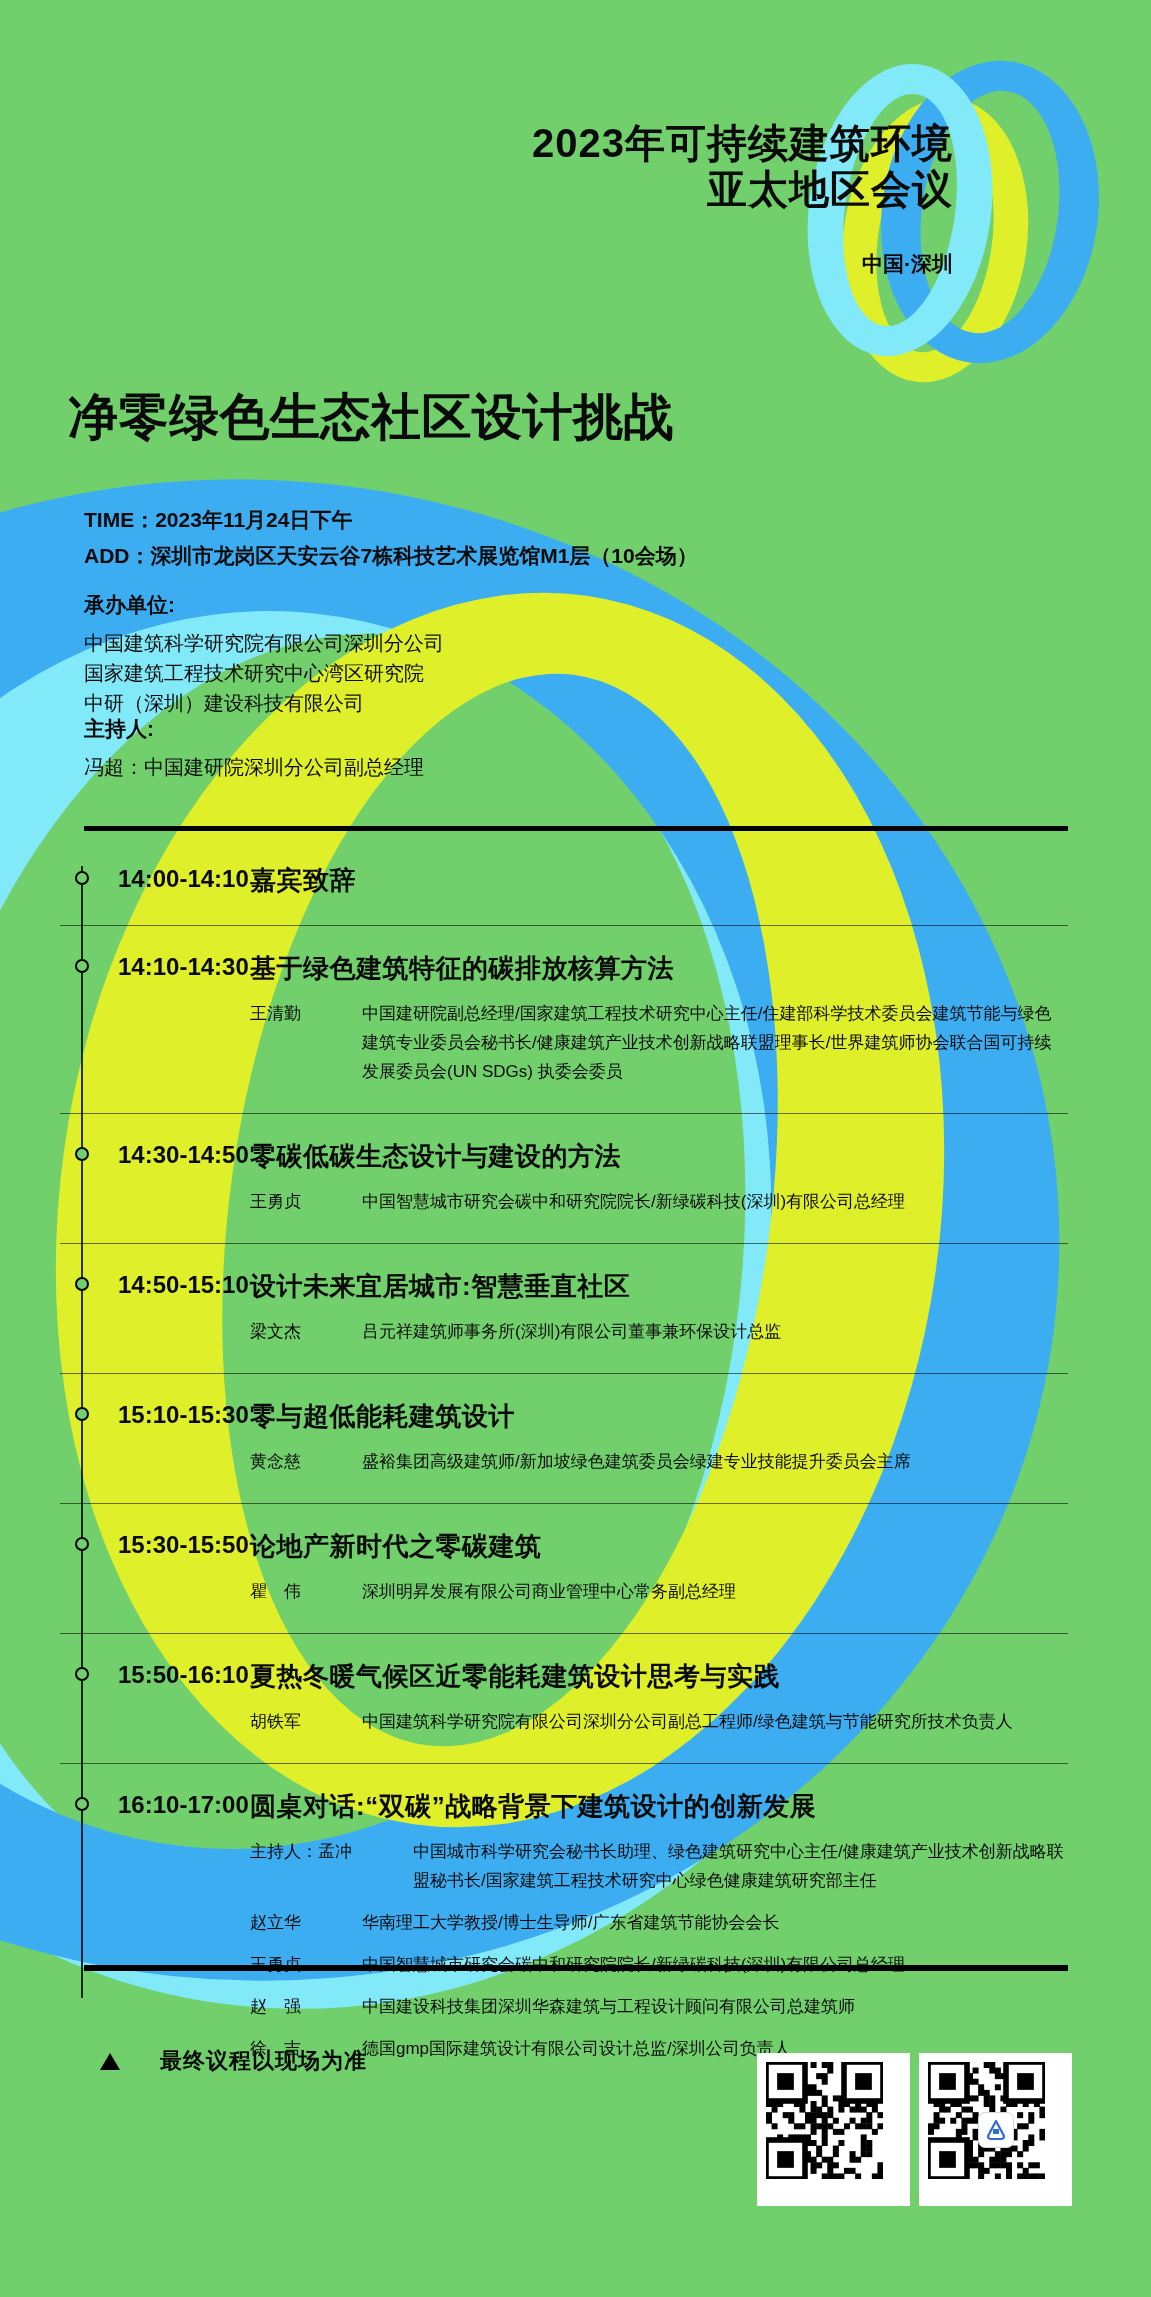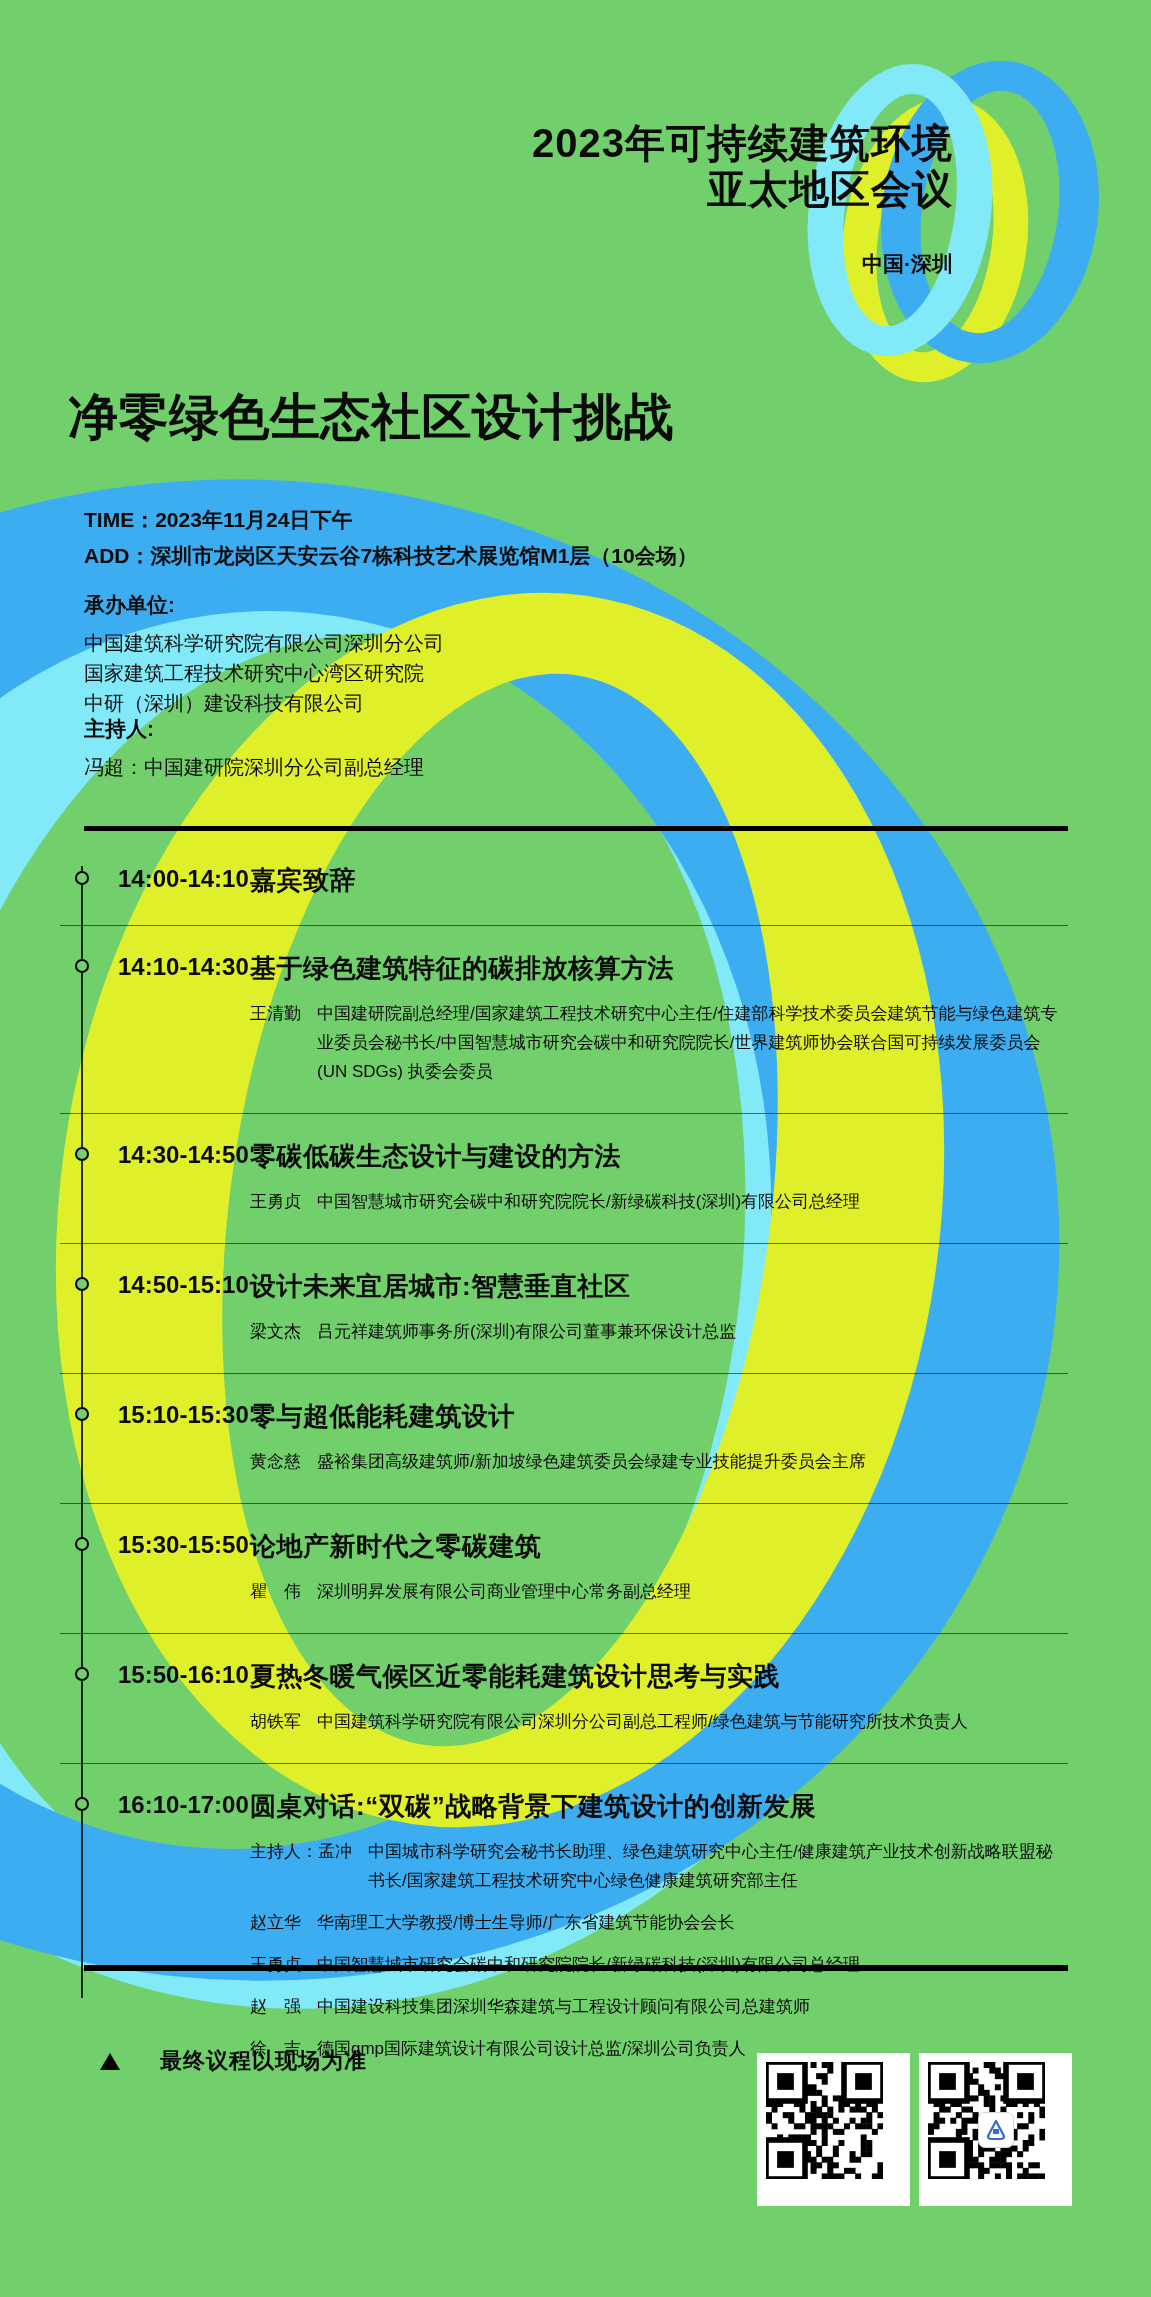--- a/index.html
+++ b/index.html
@@ -19,21 +19,21 @@
   .rule-thick{left:84px;width:984px;height:5px;background:#000;}
   
   #agenda{left:60px;top:838px;width:1008px;}
   #timeline{position:absolute;left:21px;top:28px;width:2px;background:rgba(0,0,0,.8);}
   .arow{position:relative;display:flex;padding:25px 0 27px 58px;border-bottom:1px solid rgba(0,0,0,.55);}
   .arow:last-child{border-bottom:none;}
   .dot{position:absolute;left:15px;top:33px;width:10px;height:10px;border:2px solid #000;border-radius:50%;background:#71cf6c;}
   .atime{width:132px;flex:0 0 132px;font-size:24px;font-weight:800;padding-top:2px;}
   .abody{flex:1;min-width:0;}
   .atitle{font-size:26px;font-weight:700;letter-spacing:0.5px;}
-  .aspeaker{display:flex;margin-top:13px;font-size:17px;line-height:29px;}
+  .aspeaker{display:flex;margin-top:13px;font-size:17px;line-height:29px;gap:45px;}
   .sname{white-space:pre;margin-right:16px;flex:0 0 auto;}
   .sdesc{flex:1;min-width:0;}
   
   #footer{left:100px;top:2046px;display:flex;align-items:center;gap:40px;}
   #footer .tri{width:0;height:0;border-left:10px solid transparent;border-right:10px solid transparent;border-bottom:17px solid #000;}
   #footer .note{font-size:22px;font-weight:800;letter-spacing:1px;}
   
   #qrs{left:757px;top:2053px;display:flex;gap:9px;}
   .qrtile{width:135px;height:135px;background:#fff;padding:9px;position:relative;}
   .qrlogo{position:absolute;left:50%;top:50%;transform:translate(-50%,-50%);width:34px;height:34px;
@@ -108,21 +108,21 @@
         <div class="atitle">嘉宾致辞</div>
       </div>
     </div>
     <div class="arow">
       <span class="dot"></span>
       <div class="atime">14:10-14:30</div>
       <div class="abody">
         <div class="atitle">基于绿色建筑特征的碳排放核算方法</div>
         <div class="aspeaker">
           <span class="sname">王清勤</span>
-          <span class="sdesc">中国建研院副总经理/国家建筑工程技术研究中心主任/住建部科学技术委员会建筑节能与绿色建筑专业委员会秘书长/中国智慧城市研究会碳中和研究院院长/世界建筑师协会联合国可持续发展委员会(UN SDGs) 执委会委员</span>
+          <span class="sdesc">中国建研院副总经理/国家建筑工程技术研究中心主任/住建部科学技术委员会建筑节能与绿色建筑专业委员会秘书长/健康建筑产业技术创新战略联盟理事长/世界建筑师协会联合国可持续发展委员会(UN SDGs) 执委会委员</span>
         </div>
       </div>
     </div>
     <div class="arow">
       <span class="dot"></span>
       <div class="atime">14:30-14:50</div>
       <div class="abody">
         <div class="atitle">零碳低碳生态设计与建设的方法</div>
         <div class="aspeaker">
           <span class="sname">王勇贞</span>

